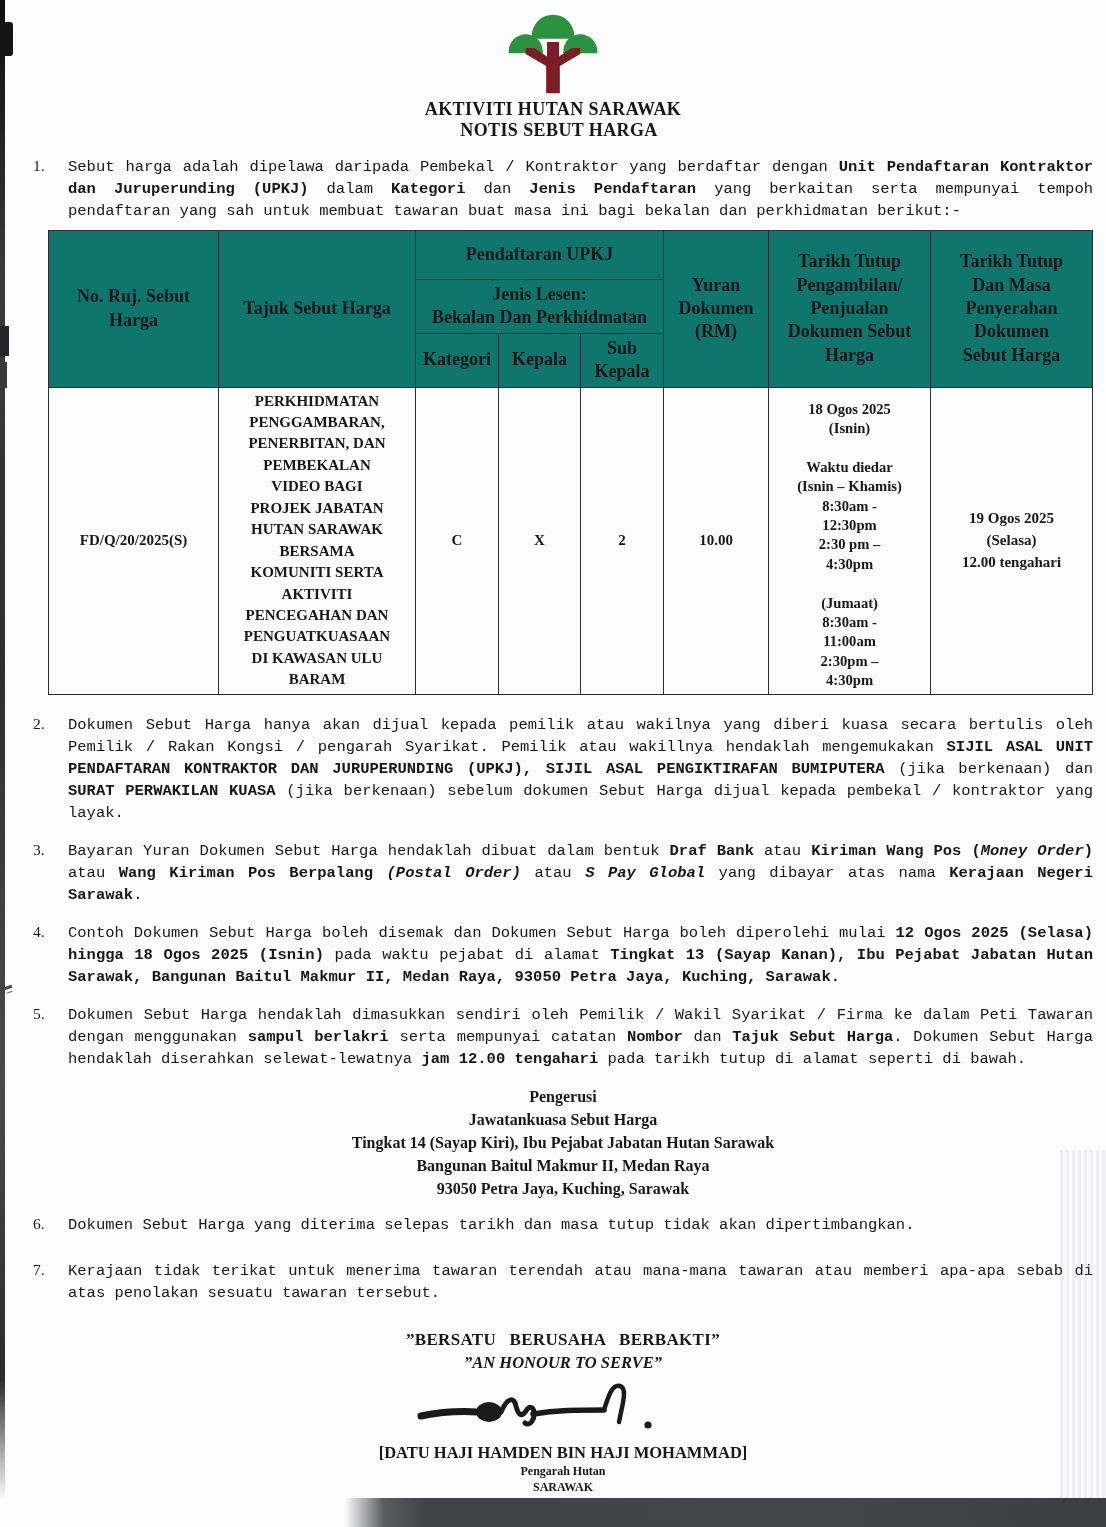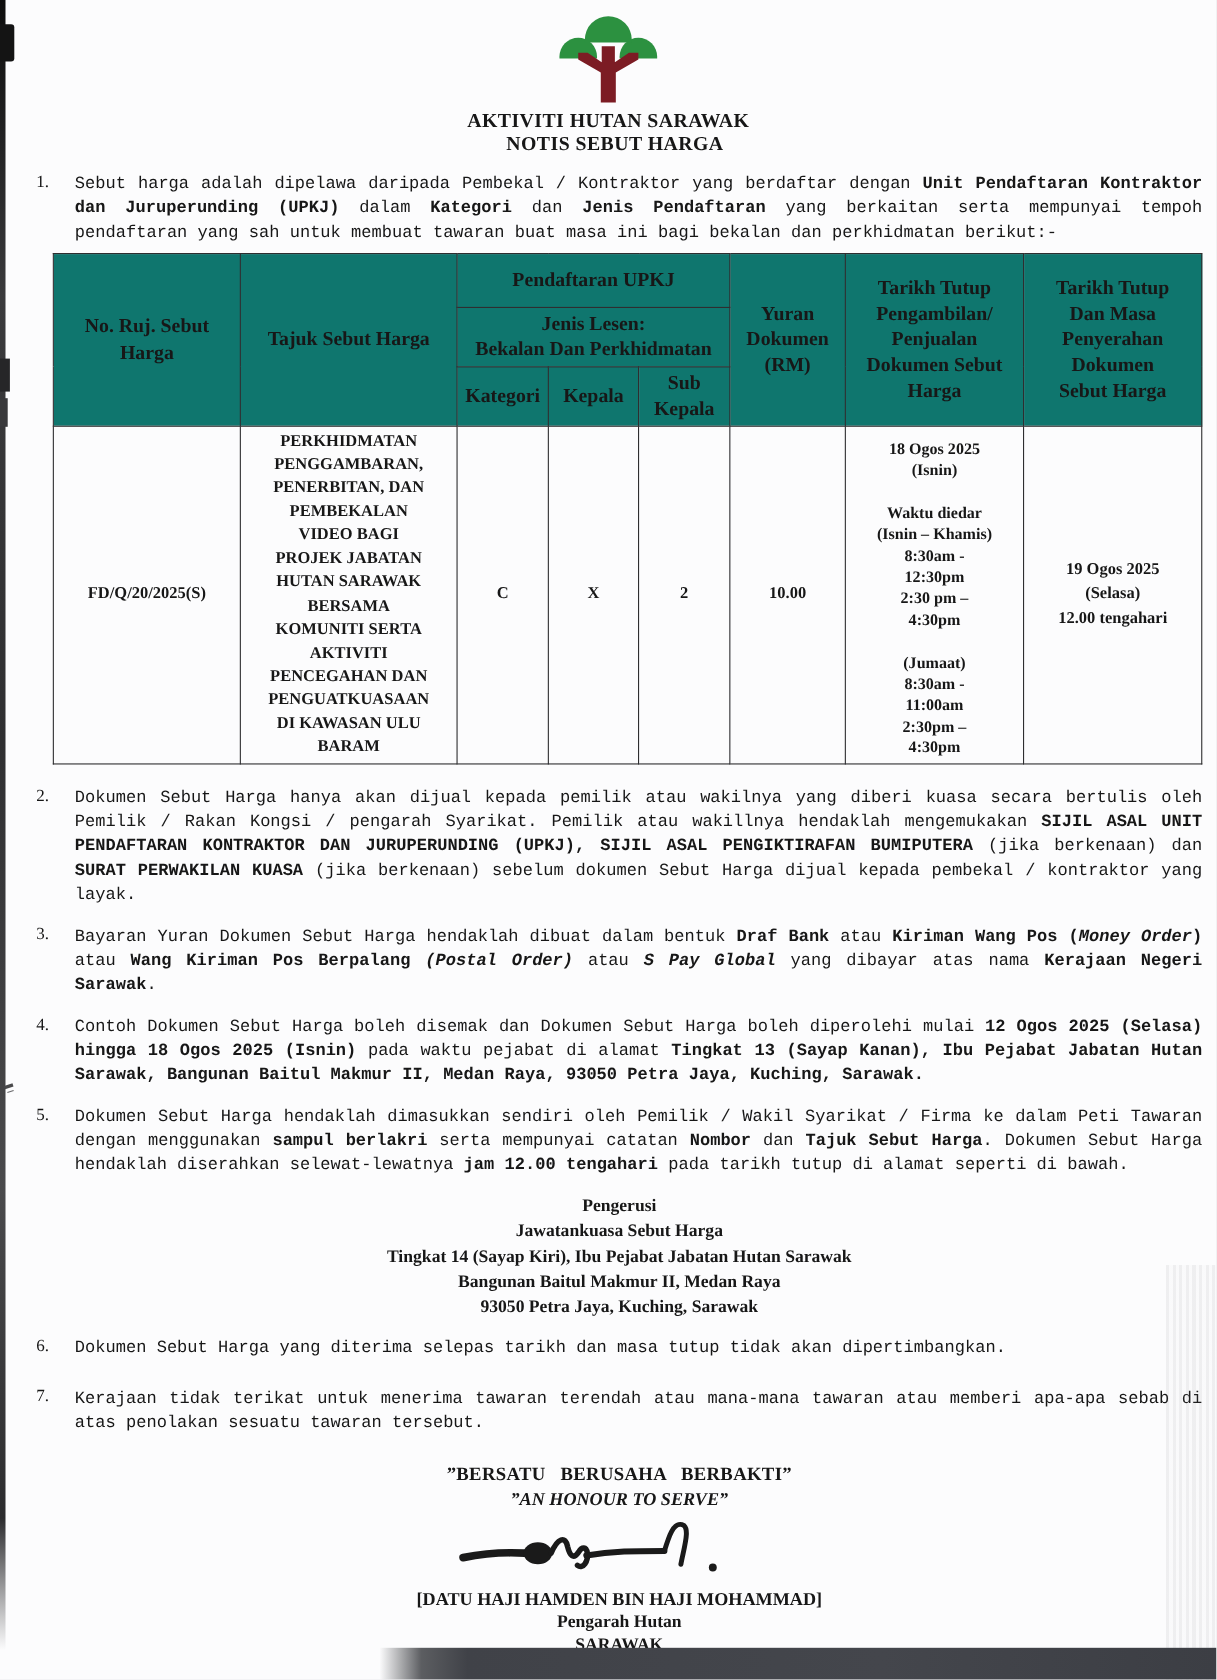--- a/index.html
+++ b/index.html
@@ -45,21 +45,21 @@
   .cell-peng{vertical-align:top;padding-top:12px !important;line-height:1.33;font-size:14.6px !important;}
   .cell-peny{vertical-align:middle;line-height:1.45;}
   
   .addr{margin-top:15px;text-align:center;font-weight:bold;font-size:16px;line-height:1.44;}
   .motto-ms{margin-top:26px;text-align:center;font-weight:bold;font-size:17px;word-spacing:9px;letter-spacing:.3px;}
   .motto-en{margin-top:3px;text-align:center;font-weight:bold;font-style:italic;font-size:16.5px;}
   
   .sigwrap{text-align:center;margin-top:6px;}
   .sigwrap svg{display:inline-block;transform:translateX(-14px);}
   .sig-name{text-align:center;font-weight:bold;font-size:16.5px;margin-top:-2px;}
-  .sig-role,.sig-place{text-align:center;font-weight:bold;font-size:16px;line-height:1.35;}
+  .sig-role,.sig-place{text-align:center;font-weight:bold;font-size:12px;line-height:1.35;}
   
   .tarikh-row{margin:30px 0 0 35px;display:flex;align-items:flex-end;gap:36px;}
   .tarikh-label{font-size:16.5px;}
   .stamp{margin-left:26px;margin-top:-2px;font-family:"Liberation Sans",sans-serif;font-weight:bold;
     font-size:21px;color:#0c4a6e;letter-spacing:2px;word-spacing:7px;}
   .nota{margin:26px 28px 0 35px;font-size:15.5px;font-style:italic;line-height:1.45;text-align:justify;}
   .nota b{font-weight:bold;}
   
   .mt-i1{margin-top:15px;}
   .mt-i2{margin-top:19px;}

